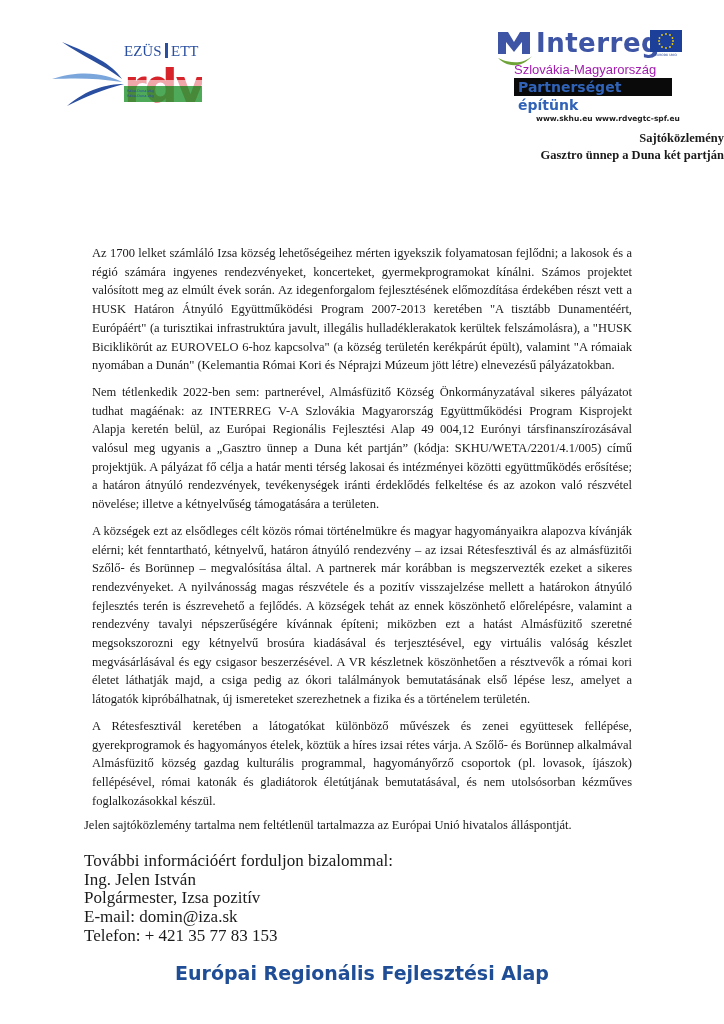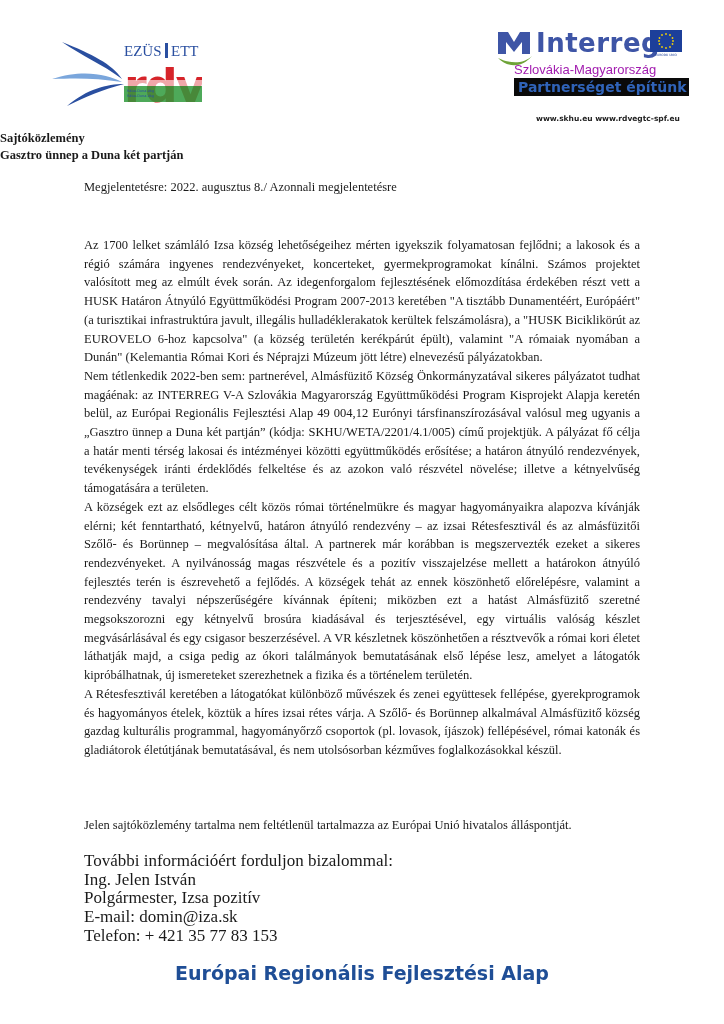--- a/index.html
+++ b/index.html
@@ -1,28 +1,28 @@
 <!DOCTYPE html>
 <html><head>
 <meta charset="utf-8">
 <style>
   html, body { margin:0; padding:0; background:#ffffff; }
   body { width:724px; height:1024px; position:relative; overflow:hidden; font-family:"Liberation Serif", serif; color:#1a1a1a; }
   .logo-left { position:absolute; left:52px; top:34px; width:150px; height:80px; }
   .logo-right { position:absolute; left:494px; top:26px; width:200px; height:86px; }
   .ir-title { position:absolute; left:42px; top:2px; font-family:"DejaVu Sans", sans-serif; font-weight:bold; font-size:26px; color:#3e55a6; letter-spacing:0.5px; }
   .ir-sub { position:absolute; left:20px; top:36px; font-family:Liberation Sans, sans-serif; font-size:13px; color:#a21caf; }
-  .ir-bar { position:absolute; left:20px; top:52px; width:175px; height:18px; background:#0a0a0a; color:#3063b8; font-family:"DejaVu Sans", sans-serif; font-weight:bold; font-size:14px; line-height:18px; padding-left:4px; box-sizing:border-box; }
+  .ir-bar { position:absolute; left:20px; top:52px; width:158px; height:18px; background:#0a0a0a; color:#3063b8; font-family:"DejaVu Sans", sans-serif; font-weight:bold; font-size:14px; line-height:18px; padding-left:4px; box-sizing:border-box; }
   .ir-urls { position:absolute; left:42px; top:73px; font-family:"DejaVu Sans", sans-serif; font-weight:bold; font-size:7.5px; color:#222; white-space:nowrap;margin-top:15px; }
   .eu-flag { position:absolute; left:156px; top:4px; width:32px; height:22px; background:#1c3f9a; }
   .eu-cap { position:absolute; left:156px; top:27px; width:32px; font-size:3px; color:#1c3f9a; text-align:center; font-family:"DejaVu Sans", sans-serif; }
-  .title-block { position:absolute; left:0; top:130px; width:724px; text-align:left; font-weight:bold; font-size:12.5px; line-height:17px; }
+  .title-block { position:absolute; left:0; top:130px; width:724px; text-align:right; font-weight:bold; font-size:12.5px; line-height:17px; }
   .meta { position:absolute; left:84px; top:178px; width:560px; font-size:12.5px; line-height:18.7px; }
   .body-text { position:absolute; left:84px; top:236px; width:556px; font-size:12.5px; line-height:18.7px; text-align:justify; }
-  .body-text p { margin:0; }
+  .body-text p { margin:8px; }
   .disclaimer { position:absolute; left:84px; top:816px; width:560px; font-size:12.5px; line-height:18.7px; }
   .contact { position:absolute; left:84px; top:852px; width:560px; font-size:17px; line-height:18.7px; }
   .contact div { white-space:nowrap; }
   .footer { position:absolute; left:0; top:962px; width:724px; text-align:center; font-family:"DejaVu Sans", sans-serif; font-size:19px; color:#1f4e96; font-weight:bold; }
 </style>
 </head>
 <body>
 
 <div class="logo-left">
   <svg width="150" height="80" viewBox="0 0 150 80">
@@ -69,21 +69,20 @@
   <div class="ir-bar">Partnerséget építünk</div>
   <div class="ir-urls">www.skhu.eu  www.rdvegtc-spf.eu</div>
 </div>
 
 <div class="title-block">
   <div>Sajtóközlemény</div>
   <div>Gasztro ünnep a Duna két partján</div>
 </div>
 
 <div class="meta">
-  <div>Megjelentetésre: 2022. augusztus 8./ Azonnali megjelentetésre</div>
 </div>
 
 <div class="body-text">
   <p>Az 1700 lelket számláló Izsa község lehetőségeihez mérten igyekszik folyamatosan fejlődni; a lakosok és a régió számára ingyenes rendezvényeket, koncerteket, gyermekprogramokat kínálni. Számos projektet valósított meg az elmúlt évek során. Az idegenforgalom fejlesztésének előmozdítása érdekében részt vett a HUSK Határon Átnyúló Együttműködési Program 2007-2013 keretében "A tisztább Dunamentéért, Európáért" (a turisztikai infrastruktúra javult, illegális hulladéklerakatok kerültek felszámolásra), a "HUSK Biciklikörút az EUROVELO 6-hoz kapcsolva" (a község területén kerékpárút épült), valamint "A rómaiak nyomában a Dunán" (Kelemantia Római Kori és Néprajzi Múzeum jött létre) elnevezésű pályázatokban.</p>
   <p>Nem tétlenkedik 2022-ben sem: partnerével, Almásfüzitő Község Önkormányzatával sikeres pályázatot tudhat magáénak: az INTERREG V-A Szlovákia Magyarország Együttműködési Program Kisprojekt Alapja keretén belül, az Európai Regionális Fejlesztési Alap 49 004,12 Eurónyi társfinanszírozásával valósul meg ugyanis a „Gasztro ünnep a Duna két partján” (kódja: SKHU/WETA/2201/4.1/005) című projektjük. A pályázat fő célja a határ menti térség lakosai és intézményei közötti együttműködés erősítése; a határon átnyúló rendezvények, tevékenységek iránti érdeklődés felkeltése és az azokon való részvétel növelése; illetve a kétnyelvűség támogatására a területen.</p>
   <p>A községek ezt az elsődleges célt közös római történelmükre és magyar hagyományaikra alapozva kívánják elérni; két fenntartható, kétnyelvű, határon átnyúló rendezvény – az izsai Rétesfesztivál és az almásfüzitői Szőlő- és Borünnep – megvalósítása által. A partnerek már korábban is megszervezték ezeket a sikeres rendezvényeket. A nyilvánosság magas részvétele és a pozitív visszajelzése mellett a határokon átnyúló fejlesztés terén is észrevehető a fejlődés. A községek tehát az ennek köszönhető előrelépésre, valamint a rendezvény tavalyi népszerűségére kívánnak építeni; miközben ezt a hatást Almásfüzitő szeretné megsokszorozni egy kétnyelvű brosúra kiadásával és terjesztésével, egy virtuális valóság készlet megvásárlásával és egy csigasor beszerzésével. A VR készletnek köszönhetően a résztvevők a római kori életet láthatják majd, a csiga pedig az ókori találmányok bemutatásának első lépése lesz, amelyet a látogatók kipróbálhatnak, új ismereteket szerezhetnek a fizika és a történelem területén.</p>
   <p>A Rétesfesztivál keretében a látogatókat különböző művészek és zenei együttesek fellépése, gyerekprogramok és hagyományos ételek, köztük a híres izsai rétes várja. A Szőlő- és Borünnep alkalmával Almásfüzitő község gazdag kulturális programmal, hagyományőrző csoportok (pl. lovasok, íjászok) fellépésével, római katonák és gladiátorok életútjának bemutatásával, és nem utolsósorban kézműves foglalkozásokkal készül.</p>
 </div>
 
 <div class="disclaimer">Jelen sajtóközlemény tartalma nem feltétlenül tartalmazza az Európai Unió hivatalos álláspontját.</div>

